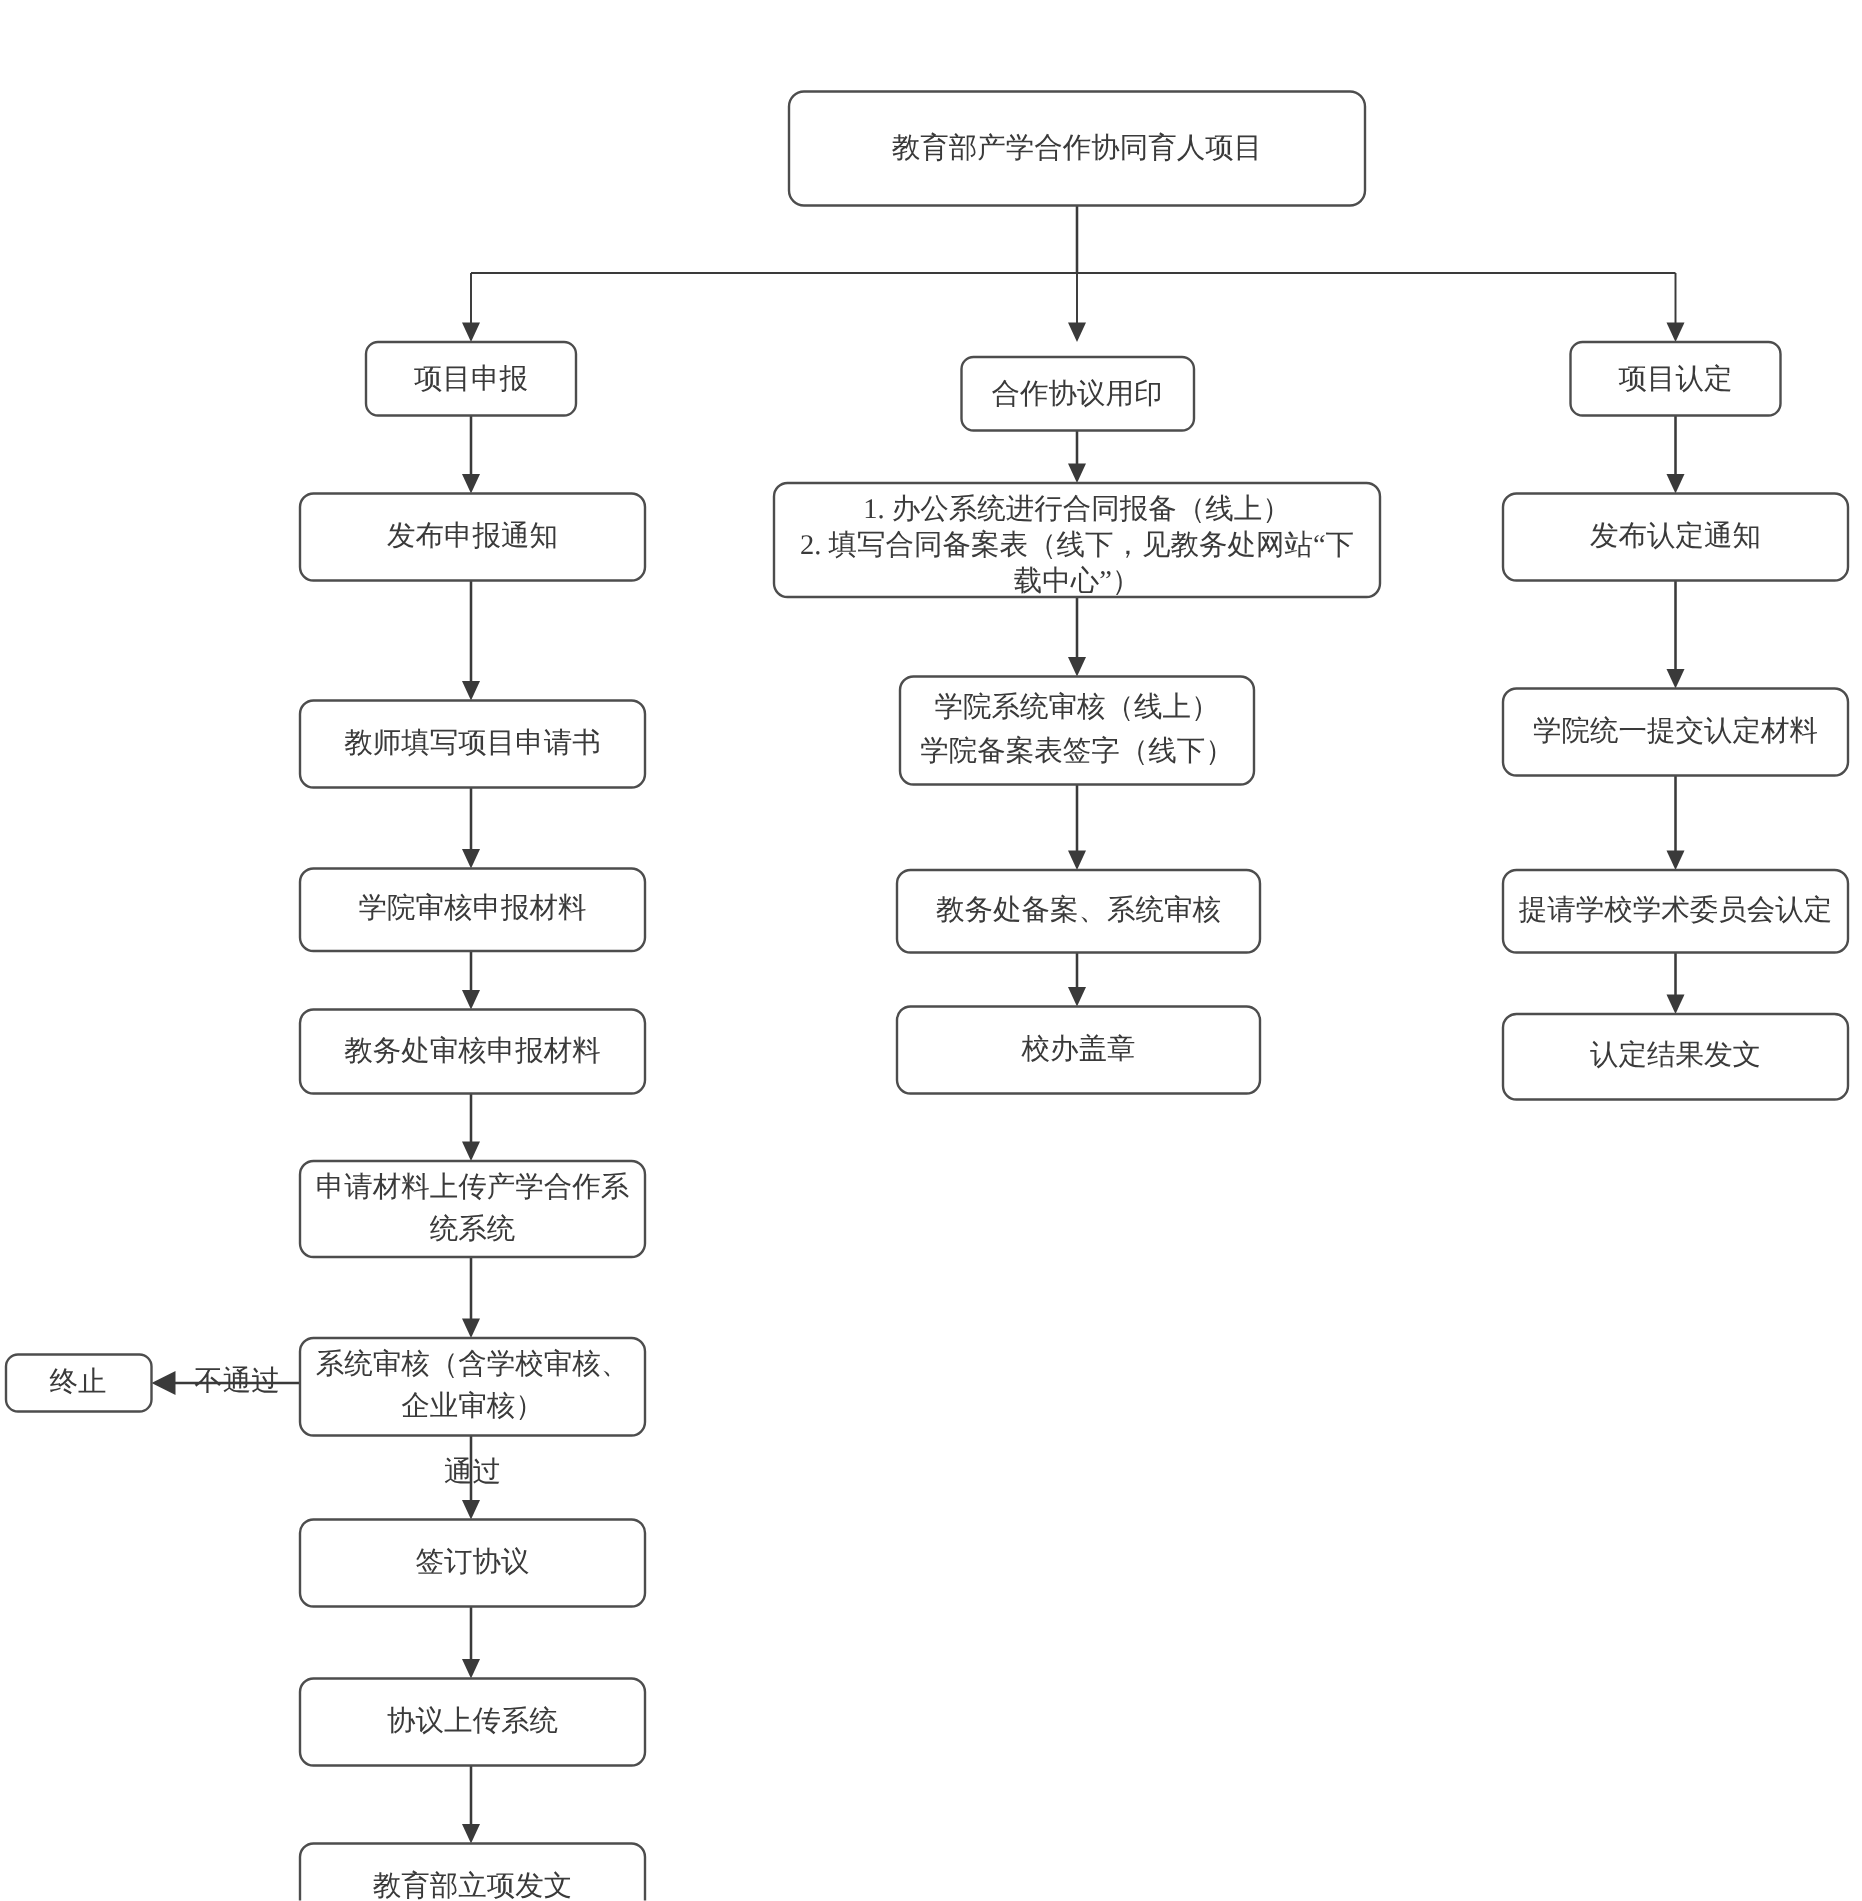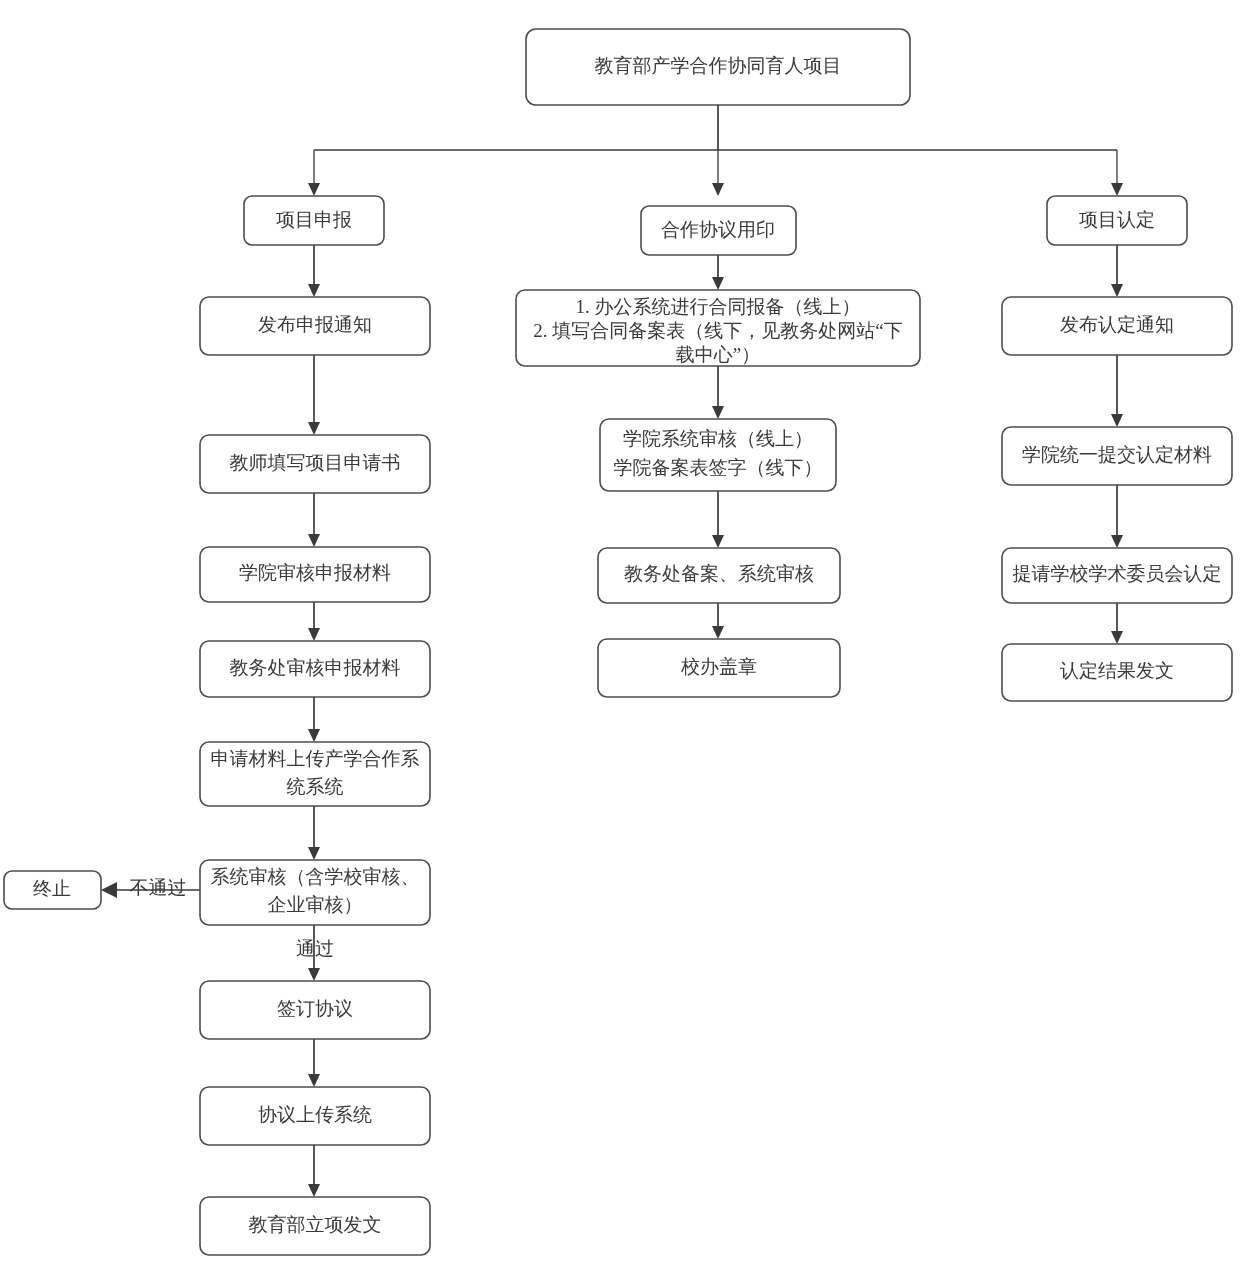--- a/index.html
+++ b/index.html
@@ -10,20 +10,21 @@
   body {
     width: 1241px;
     height: 1267px;
     font-family: "Liberation Serif", "DejaVu Serif", serif;
     overflow: hidden;
   }
   #flowchart-root {
     position: relative;
     width: 1241px;
     height: 1185px;
+    margin-top: 32px;
   }
   svg#chart-svg {
     display: block;
     width: 1241px;
     height: 1267px;
   }
   .node-box {
     fill: #ffffff;
     stroke: #4d4d4d;
     stroke-width: 1.6;

